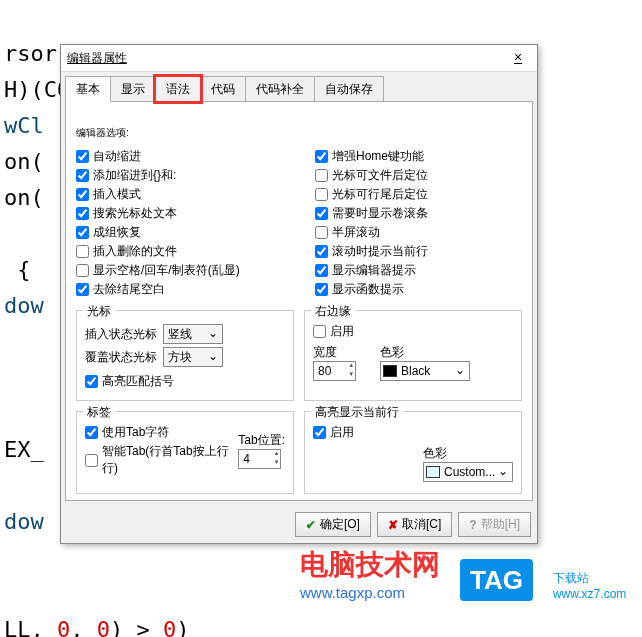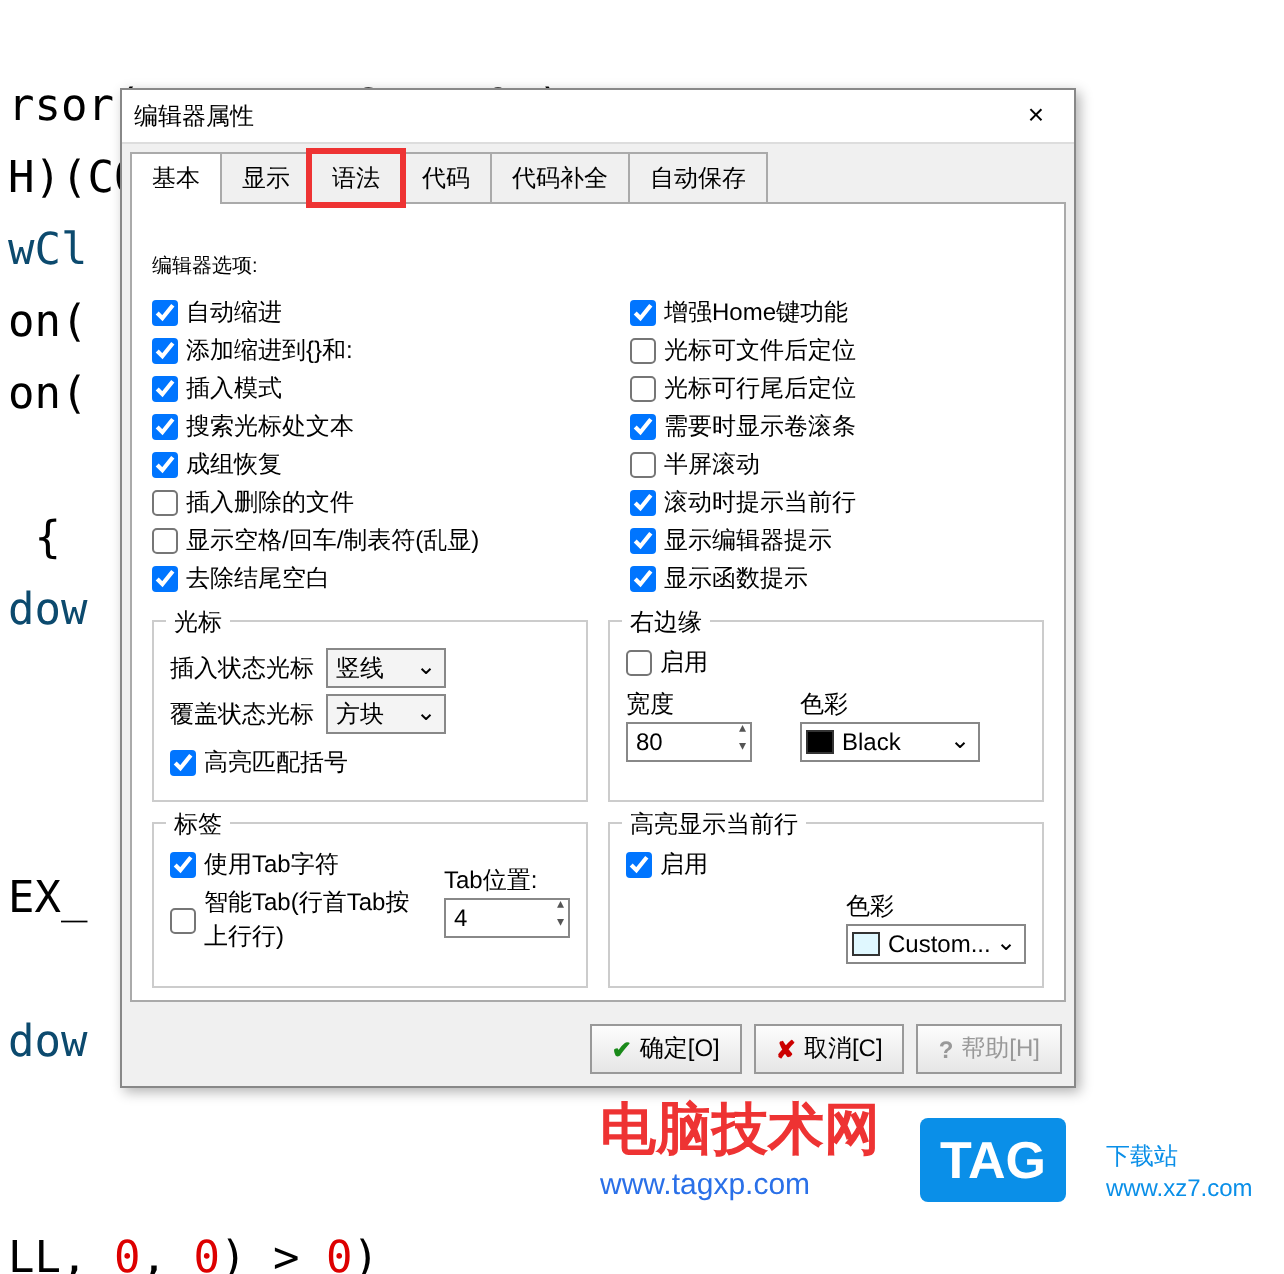--- a/index.html
+++ b/index.html
@@ -38,20 +38,21 @@
       box-shadow: 2px 2px 6px rgba(0,0,0,0.3);
     }
     .titlebar {
       display: flex;
       align-items: center;
       justify-content: space-between;
       padding: 4px 6px;
       background: #fff;
       border-bottom: 1px solid #ddd;
       font-size: 12px;
+      text-decoration: underline;
     }
     .close-btn {
       width: 26px; height: 18px;
       text-align: center;
       cursor: pointer;
       font-size: 14px;
     }
     .tabs {
       display: flex;
       padding: 4px 4px 0 4px;
@@ -142,21 +143,21 @@
       position: absolute;
       right: 4px;
       top: 0;
       font-size: 12px;
     }
     .spin {
       border: 1px solid #888;
       background: #fff;
       padding: 1px 18px 1px 4px;
       font-size: 12px;
-      width: 63px;
+      width: 43px;
       position: relative;
       height: 20px;
       line-height: 16px;
     }
     .spin::after {
       content: "▴\A▾";
       white-space: pre;
       position: absolute;
       right: 2px; top: -2px;
       font-size: 7px; line-height: 9px;

